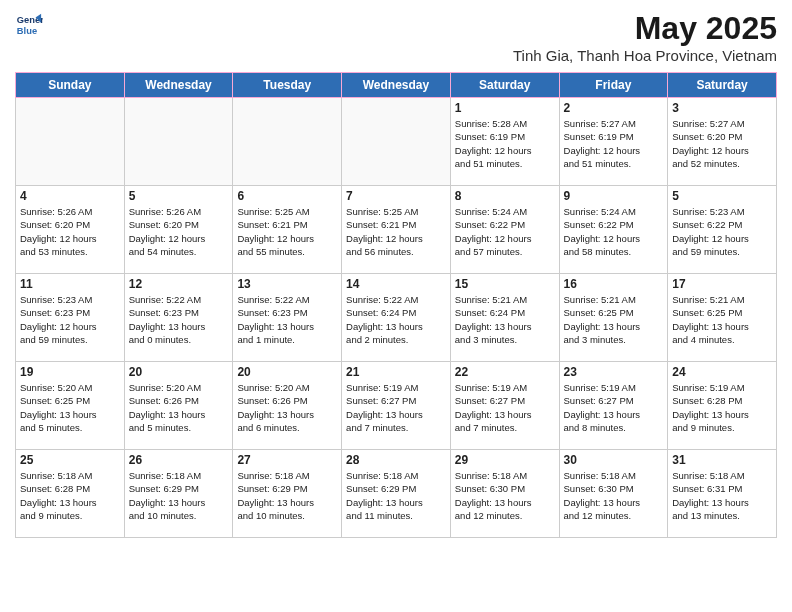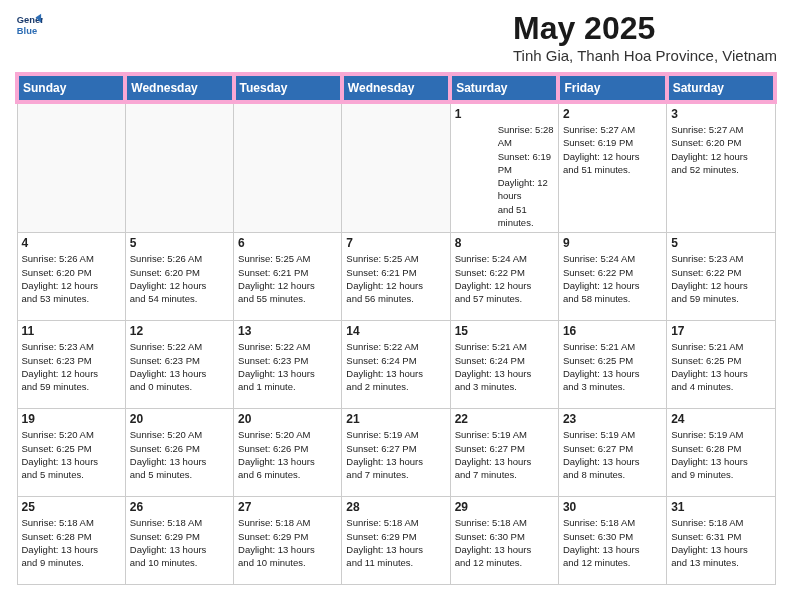--- a/index.html
+++ b/index.html
@@ -22,21 +22,21 @@
     .logo {
       display: flex;
       align-items: center;
       gap: 4px;
     }
     .logo-icon {
       width: 28px;
       height: 28px;
     }
     .title-area {
-      text-align: left;
+      text-align: right;
     }
     .month-title {
       font-size: 32px;
       font-weight: bold;
       color: #1a1a1a;
     }
     .subtitle {
       font-size: 15px;
       color: #333;
     }
@@ -44,22 +44,22 @@
       width: 100%;
       border-collapse: collapse;
       table-layout: fixed;
     }
     th {
       background-color: #2e6db4;
       color: #fff;
       font-size: 12px;
       font-weight: bold;
       padding: 5px 4px;
-      text-align: left;
-      border: 4px solid #f9a8d4;
+      text-align: center;
+      border: 1px solid #f9a8d4;
     }
     td {
       vertical-align: top;
       border: 1px solid #ccc;
       padding: 3px 4px;
       font-size: 10px;
       color: #222;
       height: 88px;
       background: #fff;
     }
@@ -109,21 +109,21 @@
         </tr>
     </thead>
     <tbody id="calendar-body">
     <tr>
           <td class="empty"></td>
           <td class="empty"></td>
           <td class="empty"></td>
           <td class="empty"></td>
           <td>
             <span class="day-num">1</span>
-            <div class="cell-text" style="white-space: pre-line; margin-left: 43px;">Sunrise: 5:28 AM
+            <div class="cell-text" style="white-space: pre-line;">Sunrise: 5:28 AM
 Sunset: 6:19 PM
 Daylight: 12 hours
 and 51 minutes.</div>
           </td>
           <td>
             <span class="day-num">2</span>
             <div class="cell-text" style="white-space: pre-line;">Sunrise: 5:27 AM
 Sunset: 6:19 PM
 Daylight: 12 hours
 and 51 minutes.</div>

